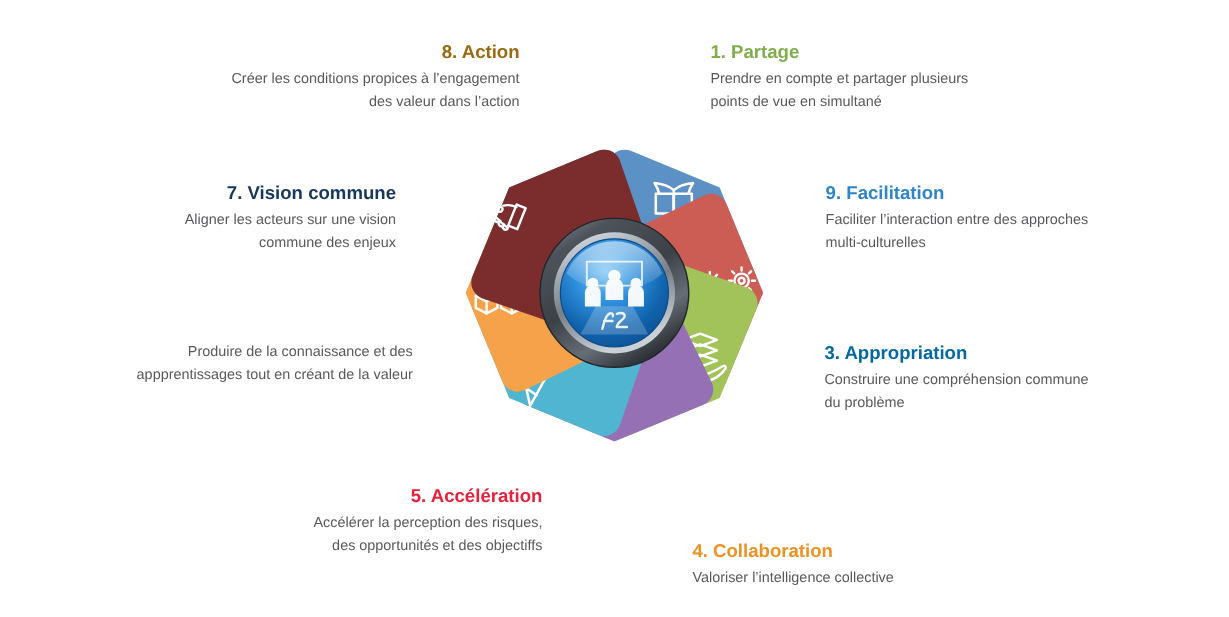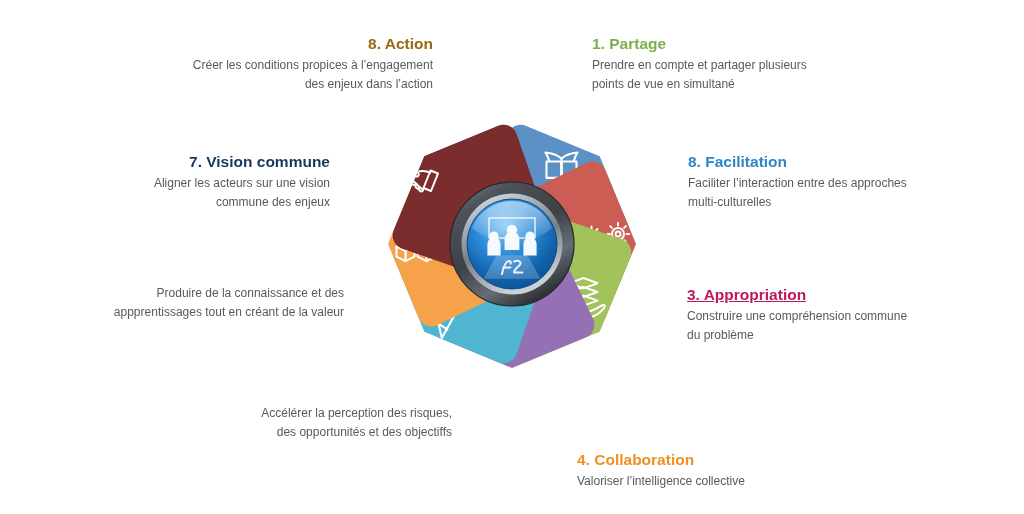--- a/index.html
+++ b/index.html
@@ -243,43 +243,44 @@
 
   <div class="label lab-right" id="lab1">
     <div class="title" style="color: rgb(127, 174, 75);">1. Partage</div>
     <div class="desc">
       <span>Prendre en compte et partager plusieurs</span><br>
       <span>points de vue en simultané</span>
     </div>
   </div>
 
   <div class="label lab-right" id="lab2">
-    <div class="title" style="color: rgb(46, 134, 200);">8. Facilitation</div>
+    <div class="title" style="color: rgb(46, 134, 200);">9. Facilitation</div>
     <div class="desc">
       <span>Faciliter l’interaction entre des approches</span><br>
       <span>multi-culturelles</span>
     </div>
   </div>
 
   <div class="label lab-right" id="lab3">
-    <div class="title" style="color: #be185d; text-decoration: underline;">3. Appropriation</div>
+    <div class="title" style="color: #0369a1;">3. Appropriation</div>
     <div class="desc">
       <span>Construire une compréhension commune</span><br>
       <span>du problème</span>
     </div>
   </div>
 
   <div class="label lab-right" id="lab4">
     <div class="title" style="color: rgb(237, 145, 34); margin-top: 44px;">4. Collaboration</div>
     <div class="desc">
       <span>Valoriser l’intelligence collective</span>
     </div>
   </div>
 
   <div class="label lab-left" id="lab5">
+    <div class="title" style="color: rgb(232, 32, 58);">5. Accélération</div>
     <div class="desc">
       <span>Accélérer la perception des risques,</span><br>
       <span>des opportunités et des objectiffs</span>
     </div>
   </div>
 
   <div class="label lab-left" id="lab6">
     <div class="desc">
       <span>Produire de la connaissance et des</span><br>
       <span>appprentissages tout en créant de la valeur</span>
@@ -291,17 +292,17 @@
     <div class="desc">
       <span>Aligner les acteurs sur une vision</span><br>
       <span>commune des enjeux</span>
     </div>
   </div>
 
   <div class="label lab-left" id="lab8">
     <div class="title" style="color: rgb(154, 106, 16);">8. Action</div>
     <div class="desc">
       <span>Créer les conditions propices à l’engagement</span><br>
-      <span>des enjeux dans l’action</span>
+      <span>des valeur dans l’action</span>
     </div>
   </div>
 
 </div>
 
 </body></html>

